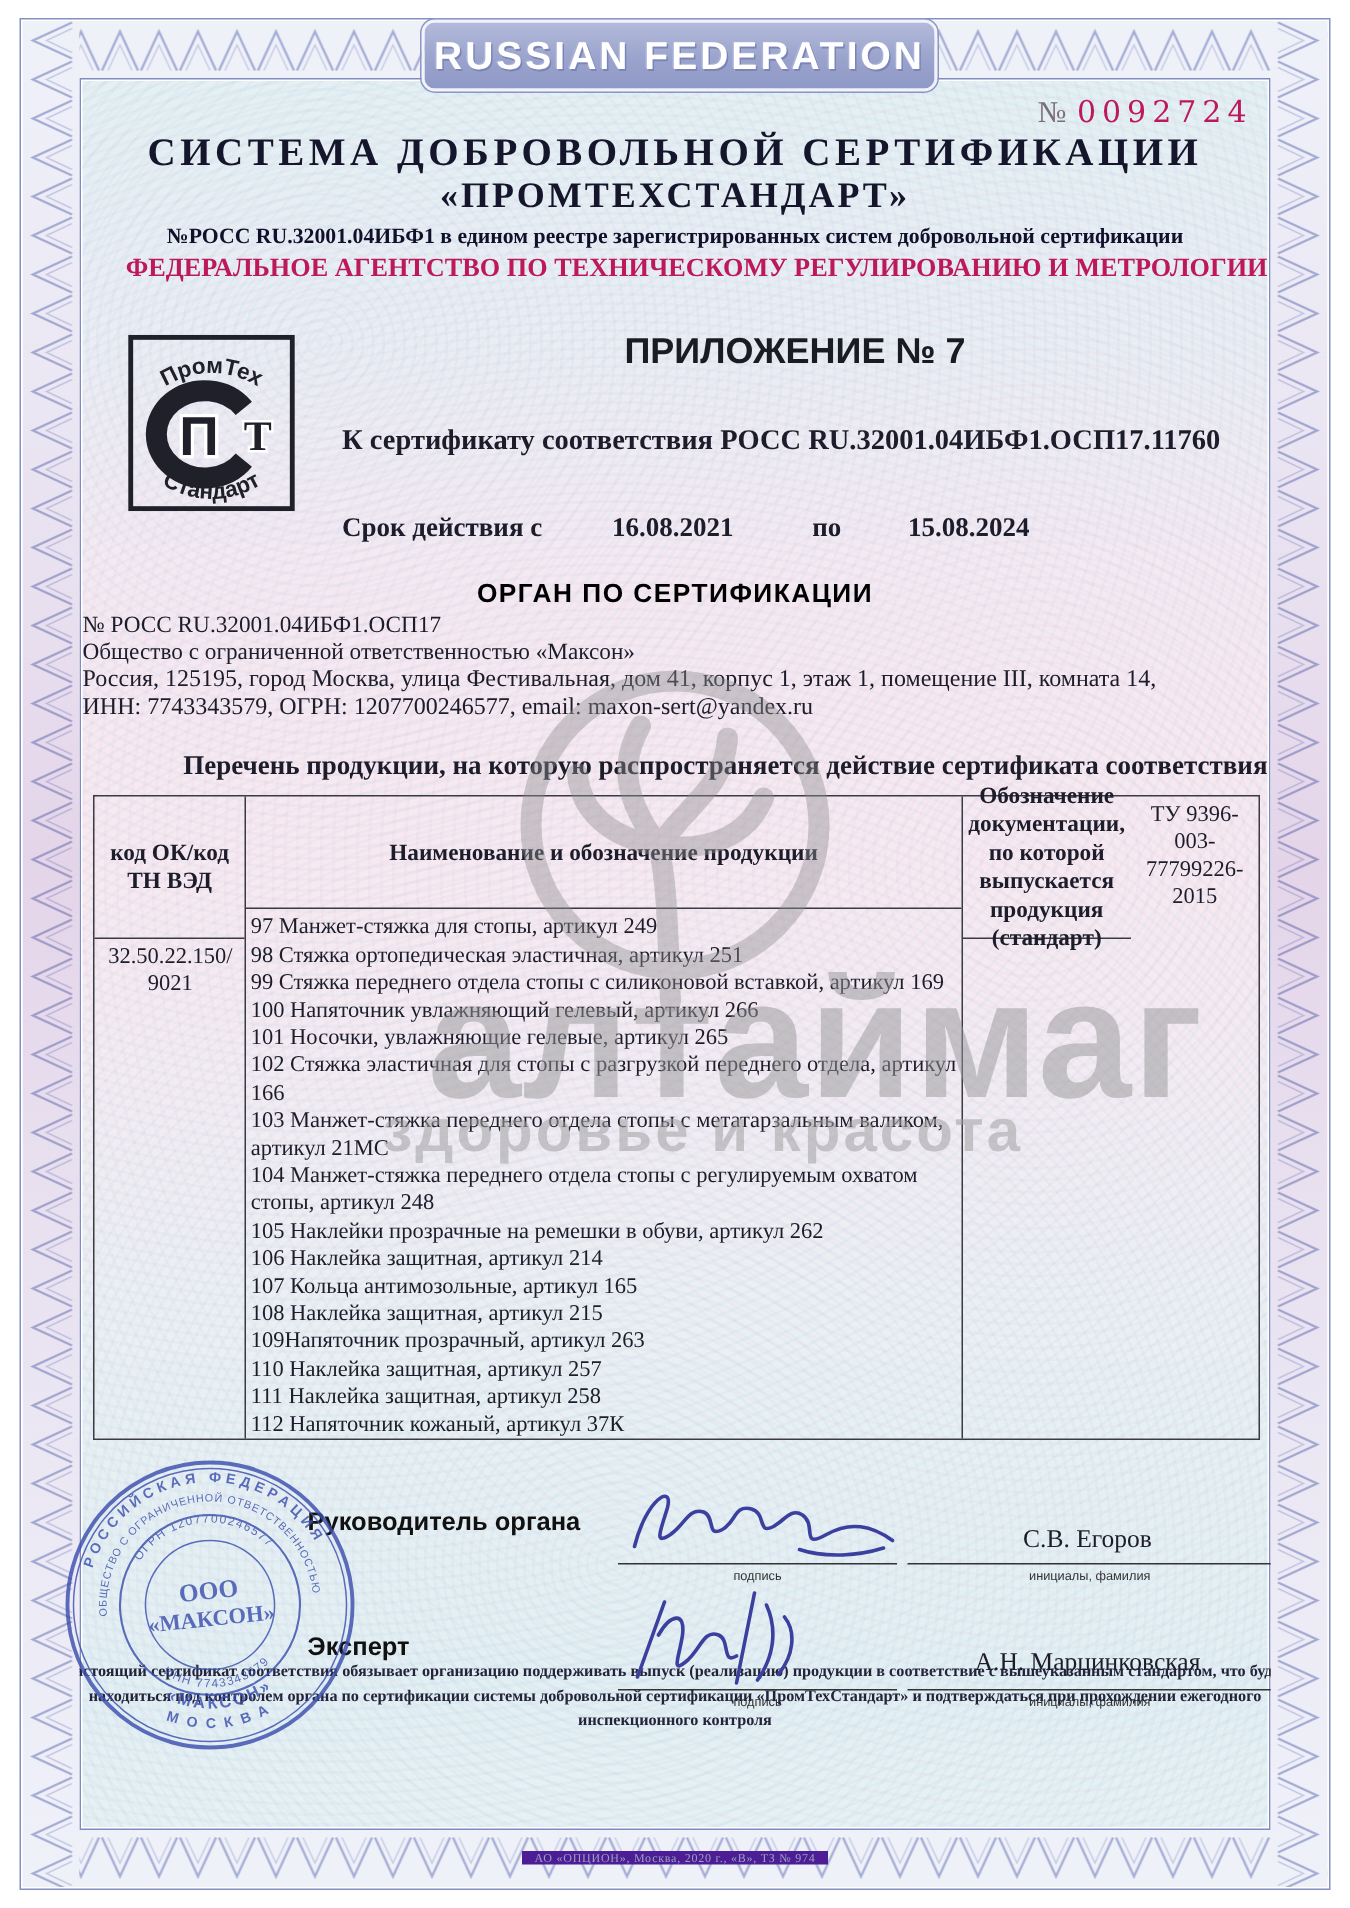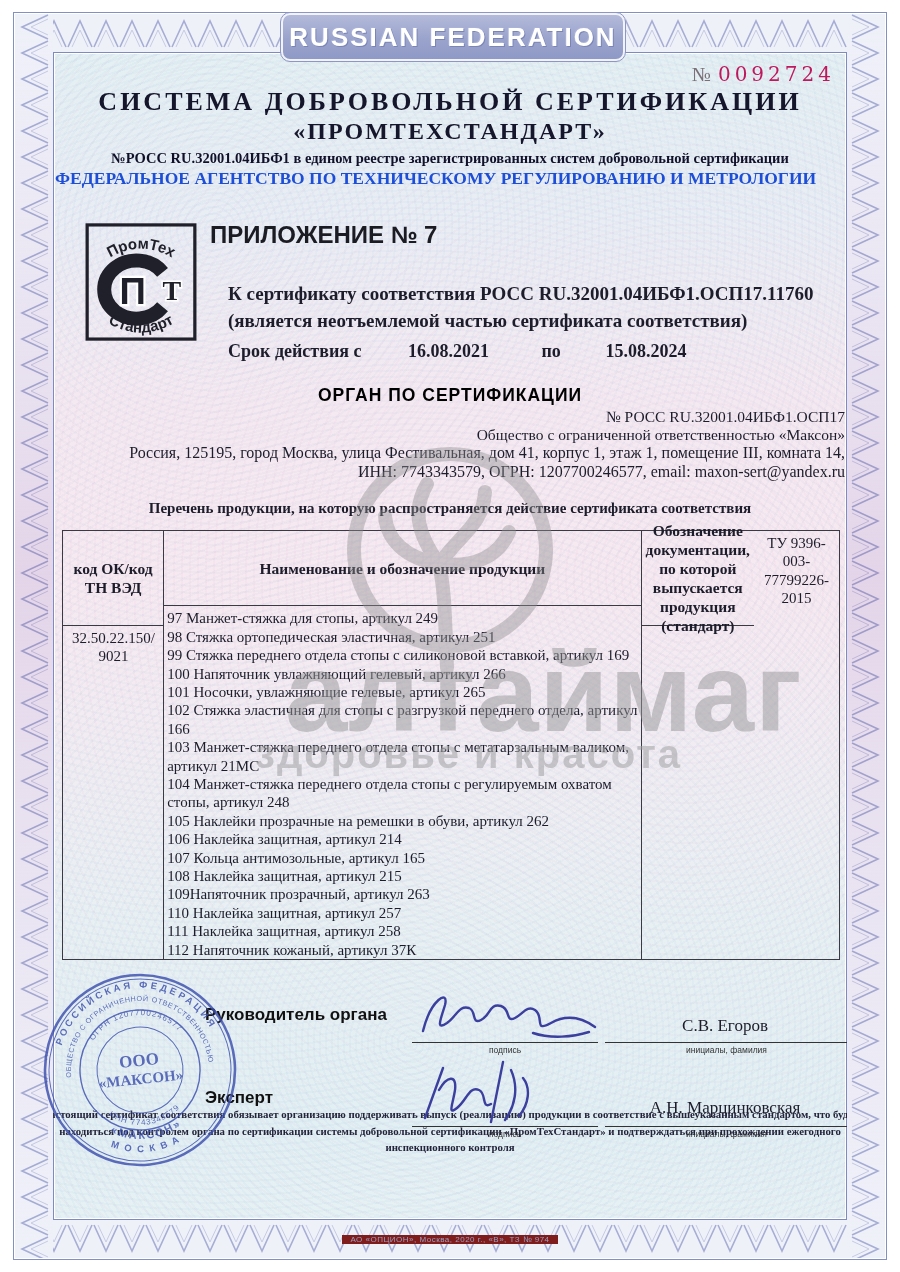--- a/index.html
+++ b/index.html
@@ -27,51 +27,51 @@
     display:flex;align-items:center;justify-content:center;}
   .banner span{color:#fff;font-weight:bold;font-size:26px;letter-spacing:2px;
     font-family:"Liberation Sans","DejaVu Sans",sans-serif;
     text-shadow:1px 1px 0 #7b85b5, -1px -1px 0 #aab2d8;}
   .cert-no{position:absolute;top:8px;right:10px;font-size:20px;letter-spacing:1px;}
   .cert-no .num{color:#be185d;letter-spacing:4px;font-family:"DejaVu Serif",serif;}
   .cert-no .pre{color:#7a6f77;}
   .t1{position:absolute;top:33px;left:0;right:0;text-align:center;font-weight:bold;font-size:26px;letter-spacing:3px;color:#15152b;}
   .t2{position:absolute;top:64px;left:0;right:0;text-align:center;font-weight:bold;font-size:24px;letter-spacing:2px;color:#15152b;}
   .t3{position:absolute;top:96px;left:0;right:0;text-align:center;font-weight:bold;font-size:14.5px;color:#10102a;}
-  .t4{position:absolute;top:114px;left:0;right:0;text-align:left;font-weight:bold;font-size:17.5px;color:#1d4ed8;}
-  .appendix-title{position:absolute;top:167px;left:155px;width:640px;
+  .t4{position:absolute;top:114px;left:0;right:0;text-align:right;font-weight:bold;font-size:17.5px;color:#be185d;}
+  .appendix-title{position:absolute;top:167px;left:155px;width:640px;text-align:center;
     font-weight:bold;font-size:24px;color:#1b1b24;}
   .logo-box{position:absolute;left:30px;top:168px;width:112px;height:120px;}
   .cert-line1{position:absolute;left:173px;top:229px;font-size:19px;font-weight:600;}
   .cert-line2{position:absolute;left:173px;top:256px;font-size:19px;font-weight:600;}
   .validity{position:absolute;left:173px;top:287px;font-size:18px;font-weight:600;}
   .validity .d{font-weight:bold;}
   .org-title{position:absolute;top:331px;left:0;right:0;text-align:center;font-weight:bold;font-size:17.5px;letter-spacing:1px;color:#000000;}
-  .org-line{position:absolute;left:0;right:0;text-align:right;font-size:15.5px;}
-  .caption{position:absolute;top:446px;left:0;right:0;text-align:center;font-weight:bold;font-size:15px;}
+  .org-line{position:absolute;left:0;right:0;text-align:left;font-size:15.5px;}
+  .caption{position:absolute;top:446px;left:0;right:0;text-align:right;font-weight:bold;font-size:18px;}
   
   .tbl{position:absolute;left:7px;top:476px;width:776px;height:428px;border:1.6px solid #3a3a44;display:flex;}
   .c1{width:103px;border-right:1.4px solid #3a3a44;display:flex;flex-direction:column;}
   .c2{width:490px;border-right:1.4px solid #3a3a44;display:flex;flex-direction:column;}
   .c3{flex:1;display:flex;}
   .th{height:95px;border-bottom:1.4px solid #3a3a44;font-weight:bold;font-size:15.5px;line-height:19px;
       display:flex;align-items:center;justify-content:center;text-align:center;padding:2px 4px;box-sizing:border-box;}
   .td{flex:1;font-size:15px;line-height:18.4px;padding:3px 2px 0 3px;box-sizing:border-box;}
   .td.ctr{text-align:center;}
   .items div{white-space:normal;}
   
   .sig-label{position:absolute;font-weight:bold;font-size:17px;color:#111;}
   .sig-line{position:absolute;height:0;border-top:1.4px solid #333;}
   .sig-cap{position:absolute;font-size:8.5px;color:#333;text-align:center;font-family:"Liberation Sans",sans-serif;}
   .sig-name{position:absolute;font-size:17px;text-align:center;}
   .fineprint{position:absolute;left:30px;right:30px;top:1106px;text-align:center;font-weight:bold;
      font-size:10.8px;line-height:1.55;color:#23233a;}
   .microprint{position:absolute;left:0;right:0;top:1228px;text-align:center;z-index:6;}
-  .microprint span{font-size:8px;color:#9aa0c2;background:#7f1d1d;padding:0 8px;letter-spacing:0.5px;
-     font-family:Liberation Sans, sans-serif;}
+  .microprint span{font-size:8px;color:#9aa0c2;background:#4c1d95;padding:0 8px;letter-spacing:0.5px;
+     font-family:Liberation Serif, serif;}
   
   .wm{position:absolute;z-index:5;pointer-events:none;}
   .wm-brand{left:285px;top:628px;font-size:112px;font-weight:bold;color:rgba(150,150,152,0.5);
      font-family:"Liberation Sans","DejaVu Sans",sans-serif;letter-spacing:1px;}
   .wm-tag{left:255px;top:732px;font-size:40px;font-weight:bold;color:rgba(160,160,162,0.55);
      font-family:"Liberation Sans","DejaVu Sans",sans-serif;letter-spacing:2px;}
 </style>
 </head>
 <body>
 
@@ -163,21 +163,20 @@
       </text>
       <path d="M72,46 A30,27 0 1 0 72,78" fill="none" stroke="#20202a" stroke-width="13"></path>
       <text x="32" y="75" font-family="Liberation Sans, sans-serif" font-size="34" font-weight="bold" fill="#20202a" stroke="#ffffff" stroke-width="4" paint-order="stroke">П</text>
       <text x="72" y="72" font-family="Liberation Serif, serif" font-size="26" font-weight="bold" fill="#20202a" stroke="#ffffff" stroke-width="3" paint-order="stroke">Т</text>
       <text font-family="Liberation Sans, sans-serif" font-size="14" font-weight="bold" fill="#20202a">
         <textPath href="#arcBot" startOffset="50%" text-anchor="middle">Стандарт</textPath>
       </text>
     </svg>
 
     <div class="cert-line1">К сертификату соответствия РОСС RU.32001.04ИБФ1.ОСП17.11760</div>
-    <div class="cert-line2">(является неотъемлемой частью сертификата соответствия)</div>
 
     <div class="validity">
       <span>Срок действия с</span>
       <span class="d" style="margin-left:42px">16.08.2021</span>
       <span style="margin-left:48px">по</span>
       <span class="d" style="margin-left:40px">15.08.2024</span>
     </div>
 
     <div class="org-title sans">ОРГАН ПО СЕРТИФИКАЦИИ</div>
     <div class="org-line" style="top:354px">№ РОСС RU.32001.04ИБФ1.ОСП17</div>

